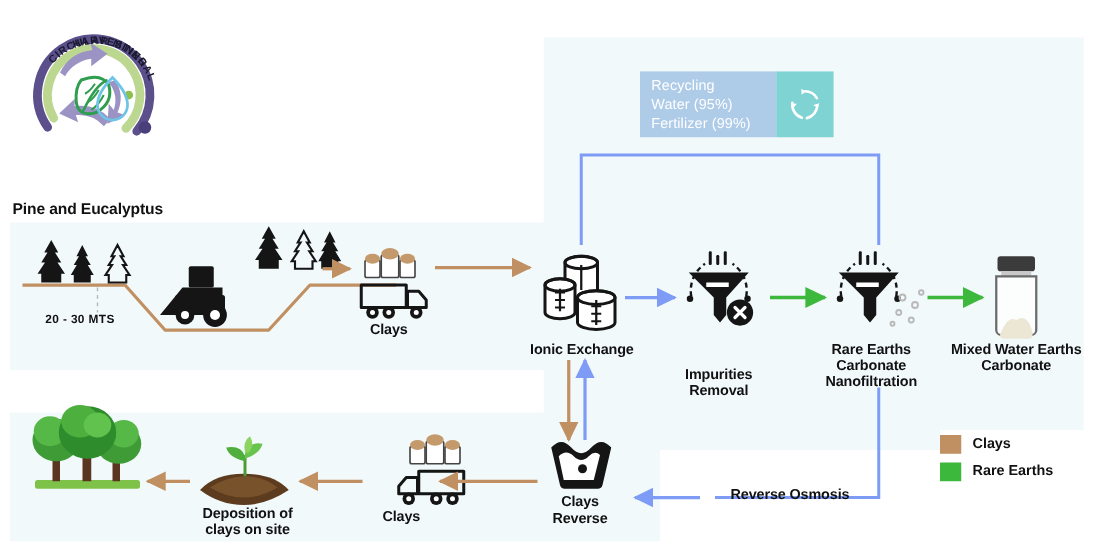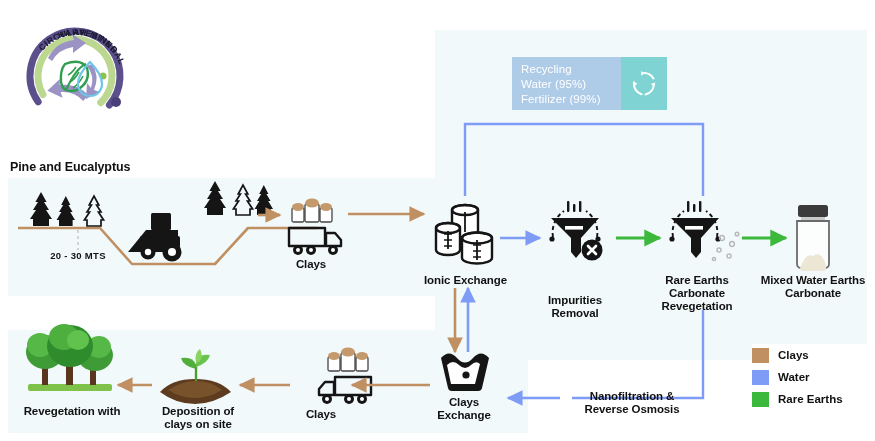--- a/index.html
+++ b/index.html
@@ -84,24 +84,20 @@
     </svg>
   </div>
 </div>
 
 <div class="legend">
   <div class="legend-row">
     <span class="swatch" style="background:#c08f62"></span>
     <span class="legend-text">Clays</span>
   </div>
   <div class="legend-row">
-    <span class="swatch" style="background:#7e9cf5"></span>
-    <span class="legend-text">Water</span>
-  </div>
-  <div class="legend-row">
     <span class="swatch" style="background:#3cb83c"></span>
     <span class="legend-text">Rare Earths</span>
   </div>
 </div>
 
 <svg class="ov">
   <defs>
     <marker id="mClay" markerWidth="7" markerHeight="7" refX="5.6" refY="3.5" orient="auto">
       <path d="M0,0.5 L6.2,3.5 L0,6.5 z" fill="#c08f62"></path>
     </marker>
@@ -336,54 +332,52 @@
     <line x1="290" y1="385" x2="240" y2="385" stroke="#c08f62" stroke-width="2.6" marker-end="url(#mClay)"></line>
   </g>
 
   <g>
     <line x1="152" y1="385" x2="118" y2="385" stroke="#c08f62" stroke-width="2.6" marker-end="url(#mClay)"></line>
   </g>
 </svg>
 
 <div class="lbl left" style="left:10px;top:161px;font-size:12.5px;">Pine and Eucalyptus</div>
 
-<div class="lbl" style="left:38px;top:249px;width:80px;font-size:9.5px;letter-spacing:.3px;">20 - 30 MTS</div>
+<div class="lbl" style="left:24px;top:249px;width:80px;font-size:9.5px;letter-spacing:.3px;">20 - 30 MTS</div>
 
 <div class="lbl" style="left:276px;top:258px;width:70px;">Clays</div>
 
 <div class="lbl" style="left:408px;top:274px;width:115px;">Ionic Exchange</div>
 
 <div class="lbl" style="left:530px;top:274px;width:90px;margin-top:20px;">
   <div>Impurities</div>
   <div>Removal</div>
 </div>
 
 <div class="lbl" style="left:647px;top:274px;width:100px;">
   <div>Rare Earths</div>
   <div>Carbonate</div>
-  <div>Revegetation</div>
+  <div>Nanofiltration</div>
 </div>
 
 <div class="lbl" style="left:755px;top:274px;width:116px;">
   <div>Mixed Water Earths</div>
   <div>Carbonate</div>
 </div>
 
 <div class="lbl" style="left:424px;top:396px;width:80px;">
   <div>Clays</div>
-  <div>Exchange</div>
+  <div>Reverse</div>
 </div>
 
 <div class="lbl" style="left:562px;top:390px;width:140px;">
-  <div>Nanofiltration &amp;</div>
   <div>Reverse Osmosis</div>
 </div>
 
 <div class="lbl" style="left:286px;top:408px;width:70px;">Clays</div>
 
 <div class="lbl" style="left:148px;top:405px;width:100px;">
   <div>Deposition of</div>
   <div>clays on site</div>
 </div>
 
 <div class="lbl" style="left:8px;top:405px;width:128px;">
-  <div>Revegetation with</div>
 </div>
 
 </body></html>

